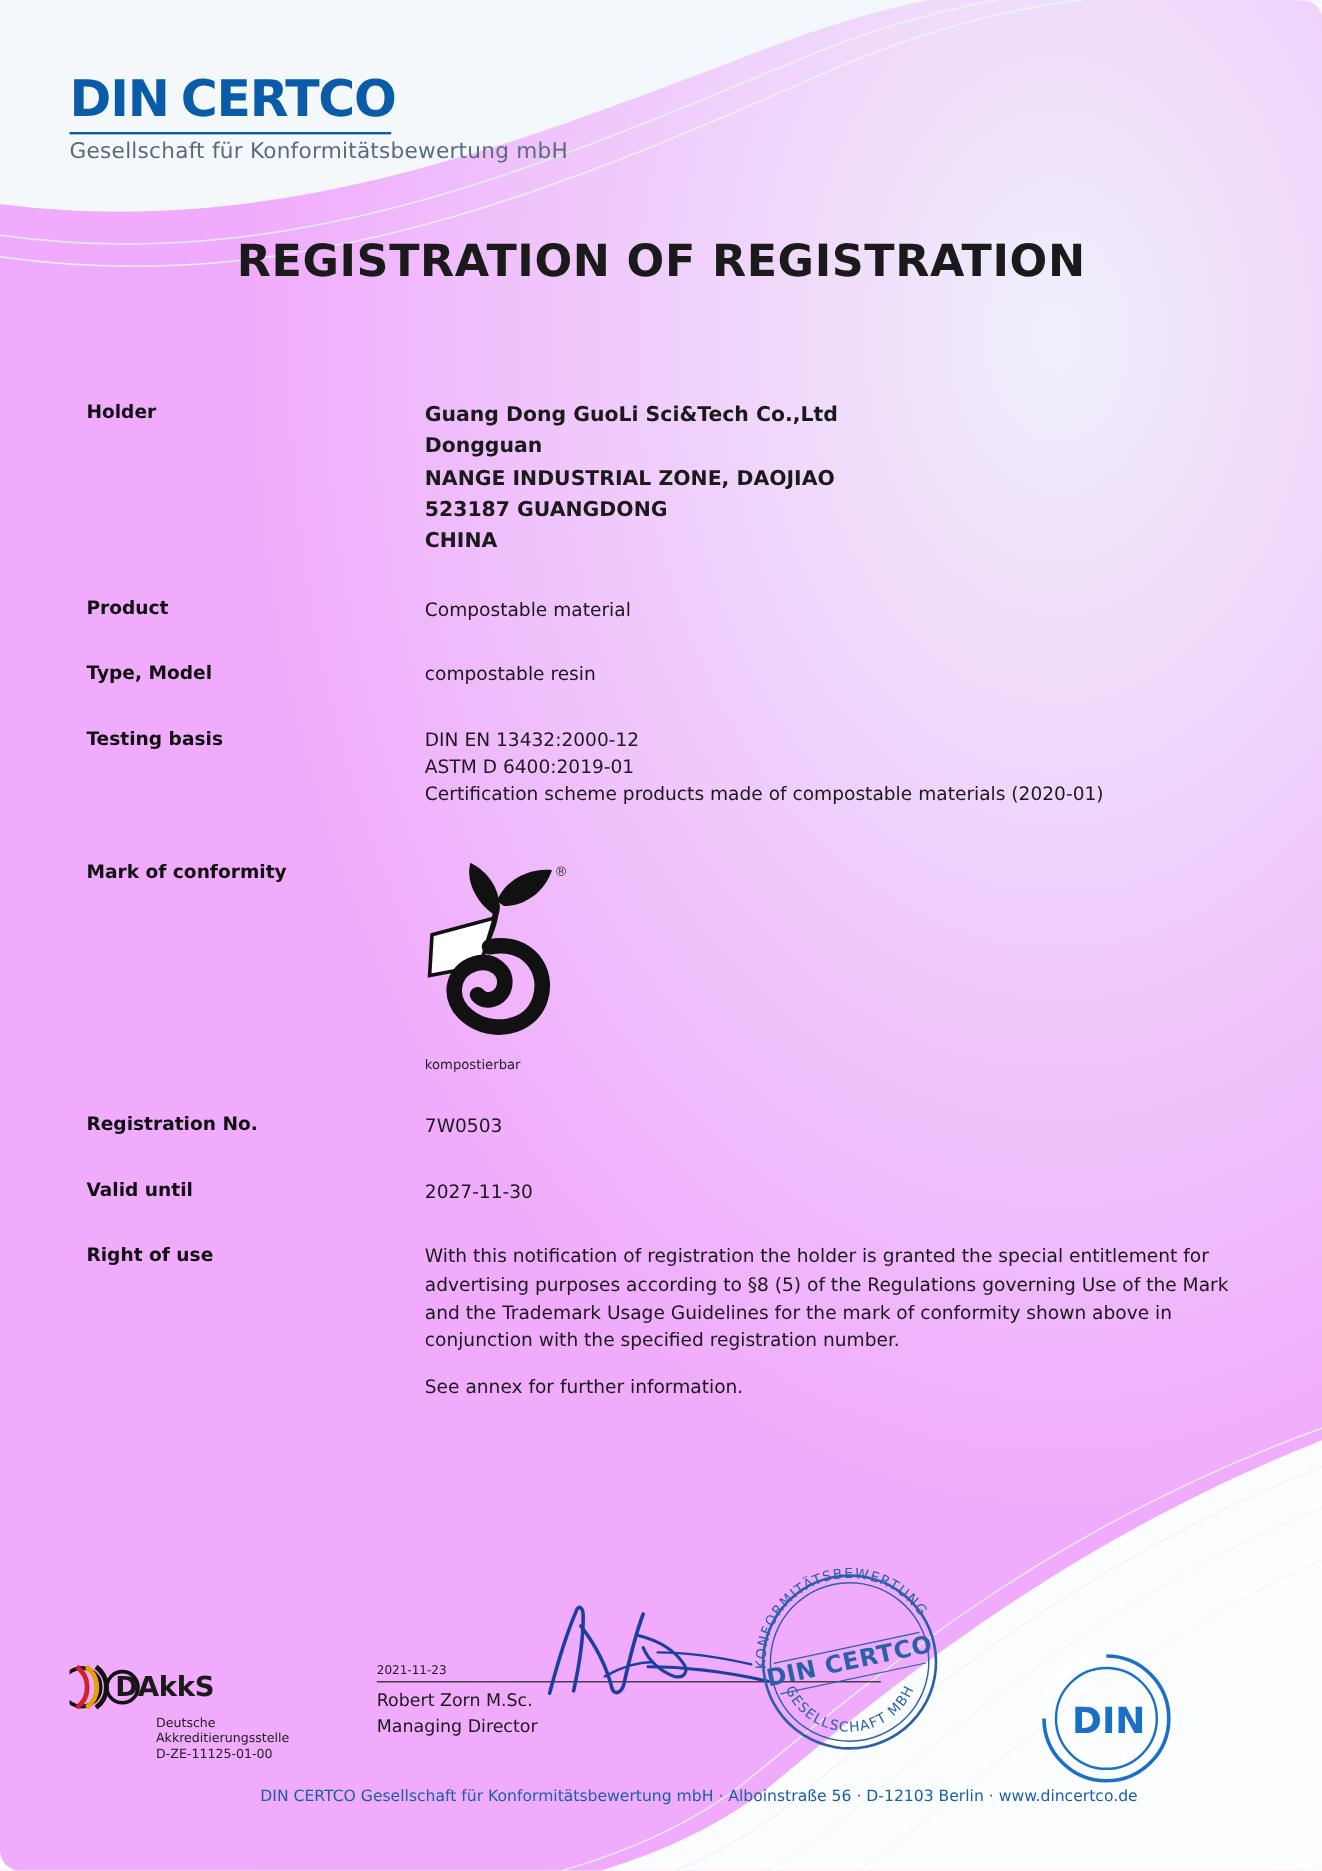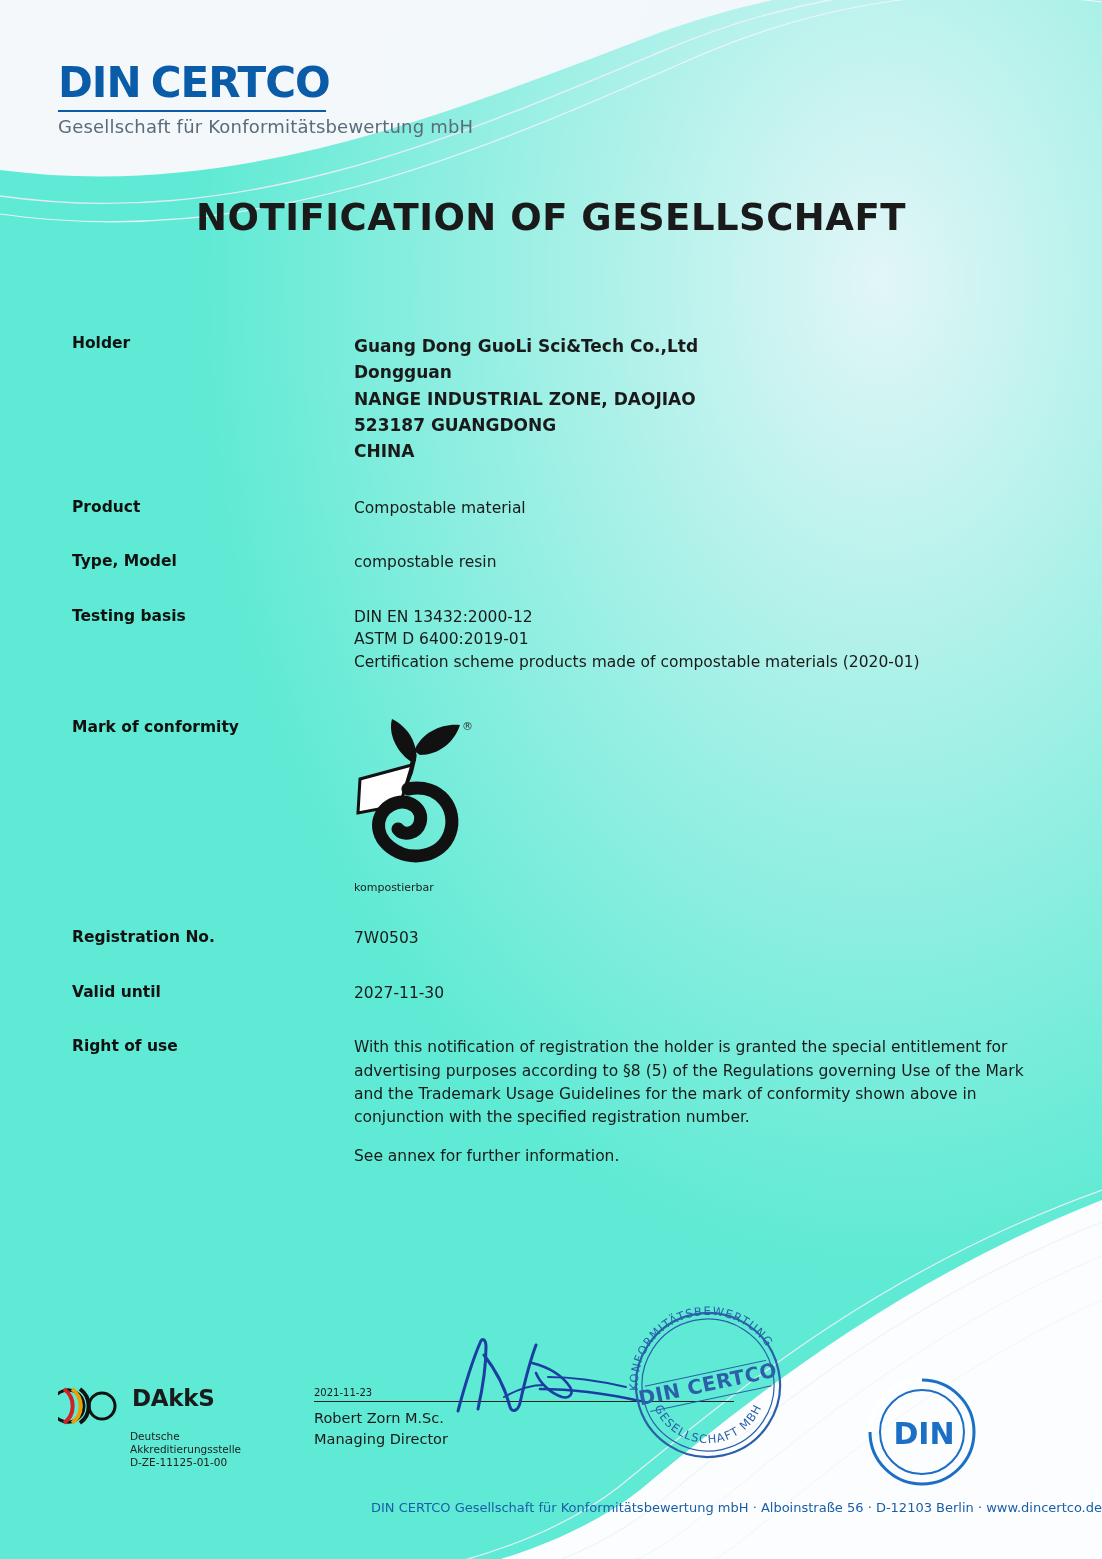--- a/index.html
+++ b/index.html
@@ -10,21 +10,22 @@
     width: 1102px;
     height: 1559px;
     background: #ffffff;
     font-family: "DejaVu Sans", sans-serif;
     position: relative;
     overflow: hidden;
   }
   .page {
     position: absolute;
     inset: 0;
-    background: #5eead4;
+    background: #f0abfc;
+    border-radius: 17px;
   }
   
   .bg-swoosh {
     position: absolute;
     pointer-events: none;
   }
   .logo-block {
     position: absolute;
     left: 58px;
     top: 62px;
@@ -188,25 +189,24 @@
     position: absolute;
     left: 862px;
     top: 1372px;
   }
 
   .footer {
     position: absolute;
     left: 0;
     right: 0;
     top: 1490px;
-    text-align: right;
+    text-align: center;
     padding-left: 63px;
     font-size: 13px;
     color: #1b5ea8;
-    margin-top: 10px;
   }
 </style>
 </head>
 <body>
 
 <div class="page">
 
   <svg class="bg-swoosh" width="1102" height="360" style="left:0;top:0;">
     <path d="M0,170 C230,200 430,120 640,40 C790,-18 930,-30 1102,-10 L1102,0 L0,0 Z" fill="#f4f8fb"></path>
     <path d="M0,196 C240,230 450,140 660,52 C810,-12 950,-24 1102,-6" fill="none" stroke="#dfeaf3" stroke-width="1.4"></path>
@@ -224,21 +224,21 @@
   <div class="bg-swoosh" style="left:0;top:0;width:1102px;height:1559px;background:radial-gradient(ellipse at 80% 18%, rgba(240,247,251,0.9) 0%, rgba(255,255,255,0) 55%);"></div>
 
   <div class="logo-block">
     <div class="logo-text">
       <span class="din">DIN</span><span style="display:inline-block;width:10px"></span><span class="certco">CERTCO</span>
     </div>
     <div class="logo-rule"></div>
     <div class="logo-sub">Gesellschaft für Konformitätsbewertung mbH</div>
   </div>
 
-  <div class="doc-title">NOTIFICATION OF GESELLSCHAFT</div>
+  <div class="doc-title">REGISTRATION OF REGISTRATION</div>
 
   <div class="rows">
 
     <div class="row">
       <div class="label">Holder</div>
       <div class="value bold">
         <span class="line">Guang Dong GuoLi Sci&amp;Tech Co.,Ltd</span>
         <span class="line">Dongguan</span>
         <span class="line">NANGE INDUSTRIAL ZONE, DAOJIAO</span>
         <span class="line">523187 GUANGDONG</span>
@@ -351,21 +351,21 @@
       <text font-family="DejaVu Sans, sans-serif" font-size="11.5" fill="#2b5fa8" letter-spacing="1.1">
         <textPath href="#stampArcInner" startOffset="6%">GESELLSCHAFT MBH</textPath>
       </text>
       <text x="90" y="96" text-anchor="middle" font-family="DejaVu Sans, sans-serif" font-weight="bold" font-size="20" fill="#2b5fa8" letter-spacing="0.5">DIN CERTCO</text>
       <line x1="28" y1="78" x2="152" y2="78" stroke="#2b5fa8" stroke-width="1"></line>
       <line x1="28" y1="104" x2="152" y2="104" stroke="#2b5fa8" stroke-width="1"></line>
     </g>
   </svg>
 
   <div class="dakks">
-    <div style="display:flex;align-items:flex-start;gap:36px;">
+    <div style="display:flex;align-items:center;">
       <svg width="66" height="42" viewBox="0 0 66 42">
         <path d="M26,21 a16,16 0 1 0 0,0.1" fill="none" stroke="#111" stroke-width="3"></path>
         <path d="M6,4 A21,21 0 0 1 6,38" fill="none" stroke="#d22027" stroke-width="4"></path>
         <path d="M14,4 A21,21 0 0 1 14,38" fill="none" stroke="#e8a100" stroke-width="4"></path>
         <path d="M22,4 A21,21 0 0 1 22,38" fill="none" stroke="#111" stroke-width="4"></path>
         <circle cx="44" cy="21" r="13" fill="none" stroke="#111" stroke-width="3"></circle>
       </svg>
       <div class="dakks-name" style="margin-left:-28px;">DAkkS</div>
     </div>
     <div class="dakks-sub">

